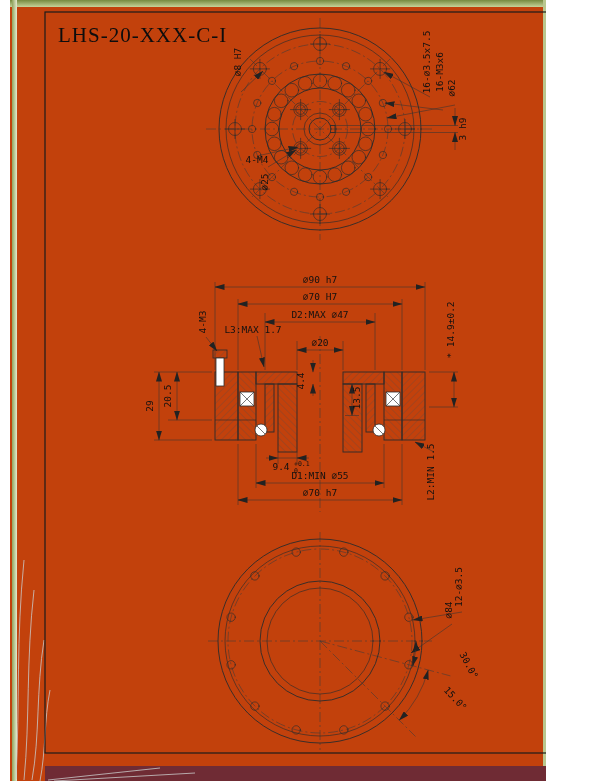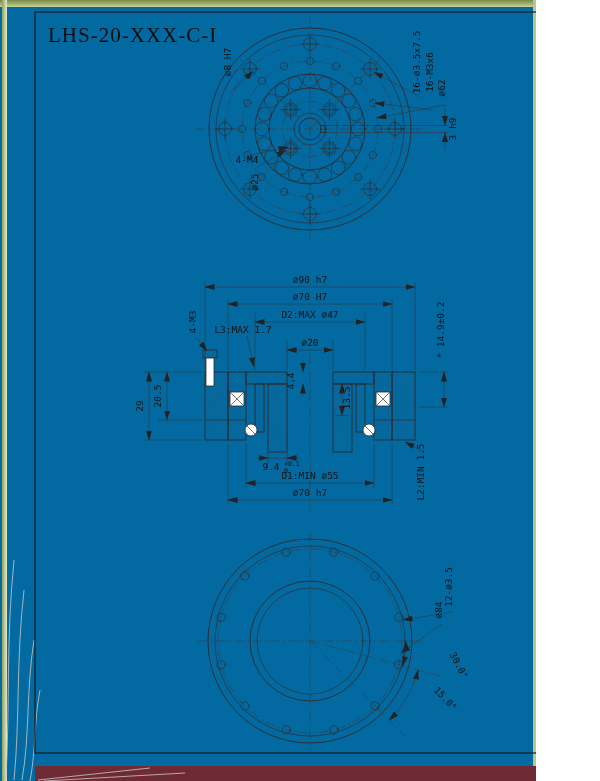--- a/index.html
+++ b/index.html
@@ -1,17 +1,17 @@
 <!DOCTYPE html>
 <html><head>
 <meta charset="utf-8">
 <style>
   html,body{margin:0;padding:0;background:#ffffff;}
-  .page{position:relative;width:536px;height:781px;background:#0369a1;overflow:hidden;
-        font-family:"DejaVu Sans Mono",monospace;}
+  .page{position:relative;width:536px;height:781px;background:#c2410c;overflow:hidden;
+        font-family:"DejaVu Sans Mono",monospace;margin-left:10px;}
   .strip-top{position:absolute;left:0;top:0;width:100%;height:7px;
         background:linear-gradient(180deg,#76893f,#c6d39a);}
   .strip-left{position:absolute;left:2px;top:0;width:5px;height:100%;
         background:linear-gradient(90deg,#90a35c,#e4ead0);}
   .strip-right{position:absolute;right:0;top:0;width:3px;height:100%;background:#b9c78e;}
   .bottom-bar{position:absolute;left:35px;right:0;bottom:0;height:15px;background:#6f2b34;}
   svg.sheet{position:absolute;left:0;top:0;}
   .frame{stroke:#1c1c1c;stroke-width:1.2;fill:none;}
   .geo{stroke:#2b2b2b;stroke-width:.9;fill:none;stroke-linecap:square;}
   .geo2{stroke:#2b2b2b;stroke-width:.65;fill:none;}

